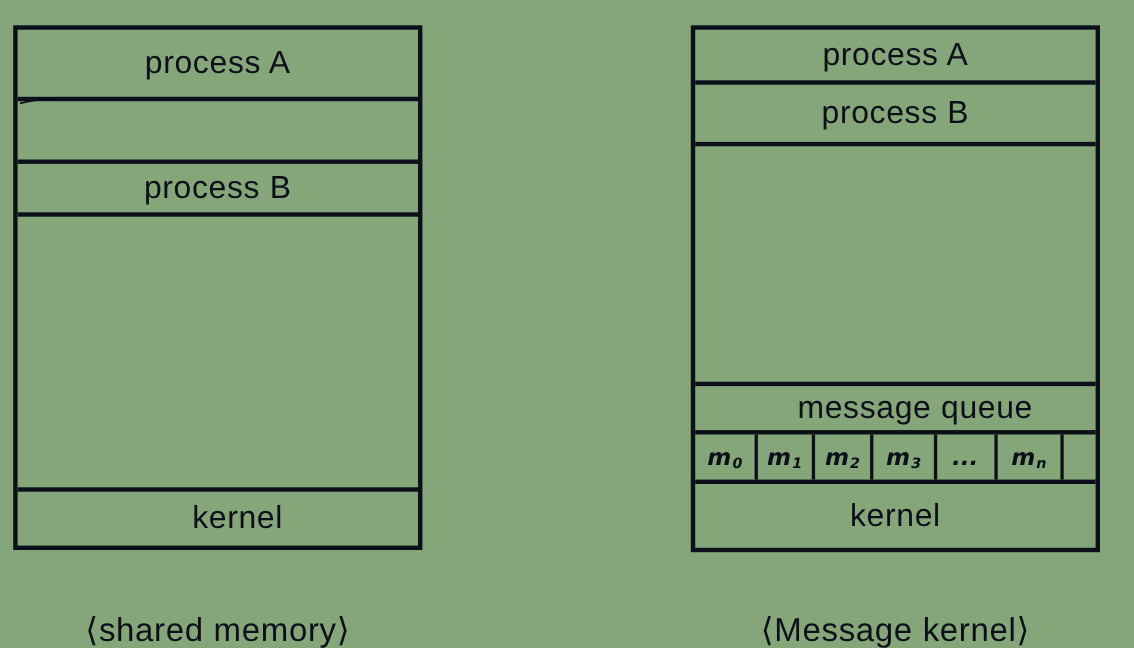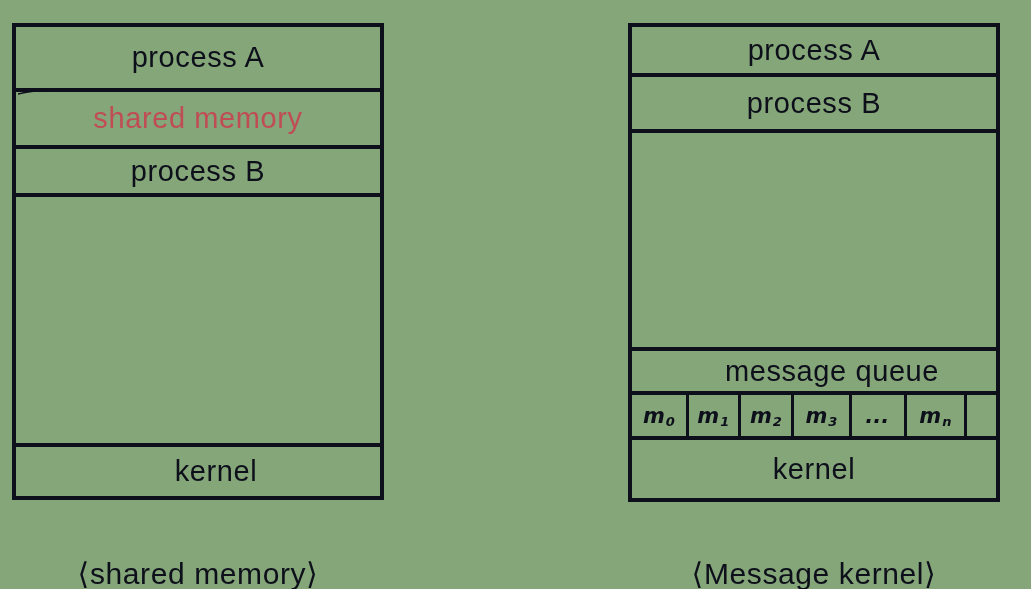--- a/index.html
+++ b/index.html
@@ -79,21 +79,20 @@
 <main>
 
   <section class="panel" style="left:12px;top:23px;width:372px;height:477px">
     <div class="row divided" style="height:65px">
       <span>process A</span>
     </div>
     <div class="row divided" style="height:57px">
       <svg class="artifact" width="40" height="10" viewBox="0 0 40 10">
         <path d="M0,9 Q20,4 33,6" stroke="#0d0f1a" stroke-width="1.6" fill="none"></path>
       </svg>
-      <span class="red">shared memory</span>
     </div>
     <div class="row divided" style="height:48px">
       <span>process B</span>
     </div>
     <div class="spacer"></div>
     <div class="row topline" style="height:53px">
       <span>kernel</span>
     </div>
   </section>
   <div class="caption" style="left:12px;top:520px;width:372px">⟨shared memory⟩</div>

